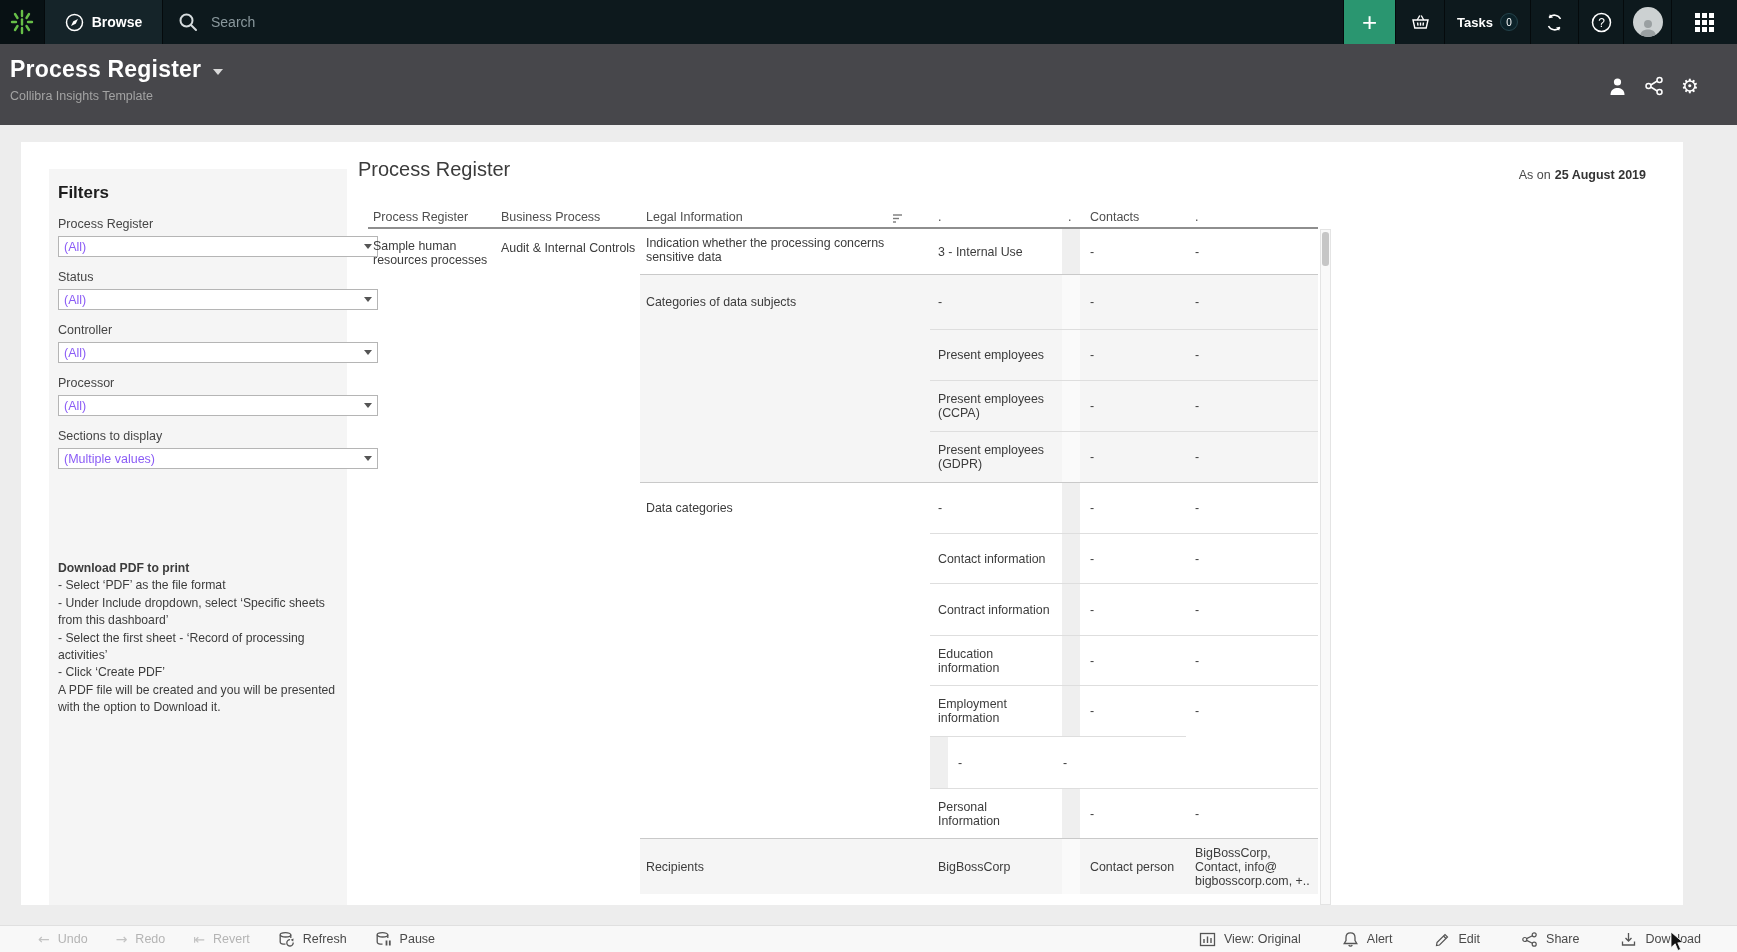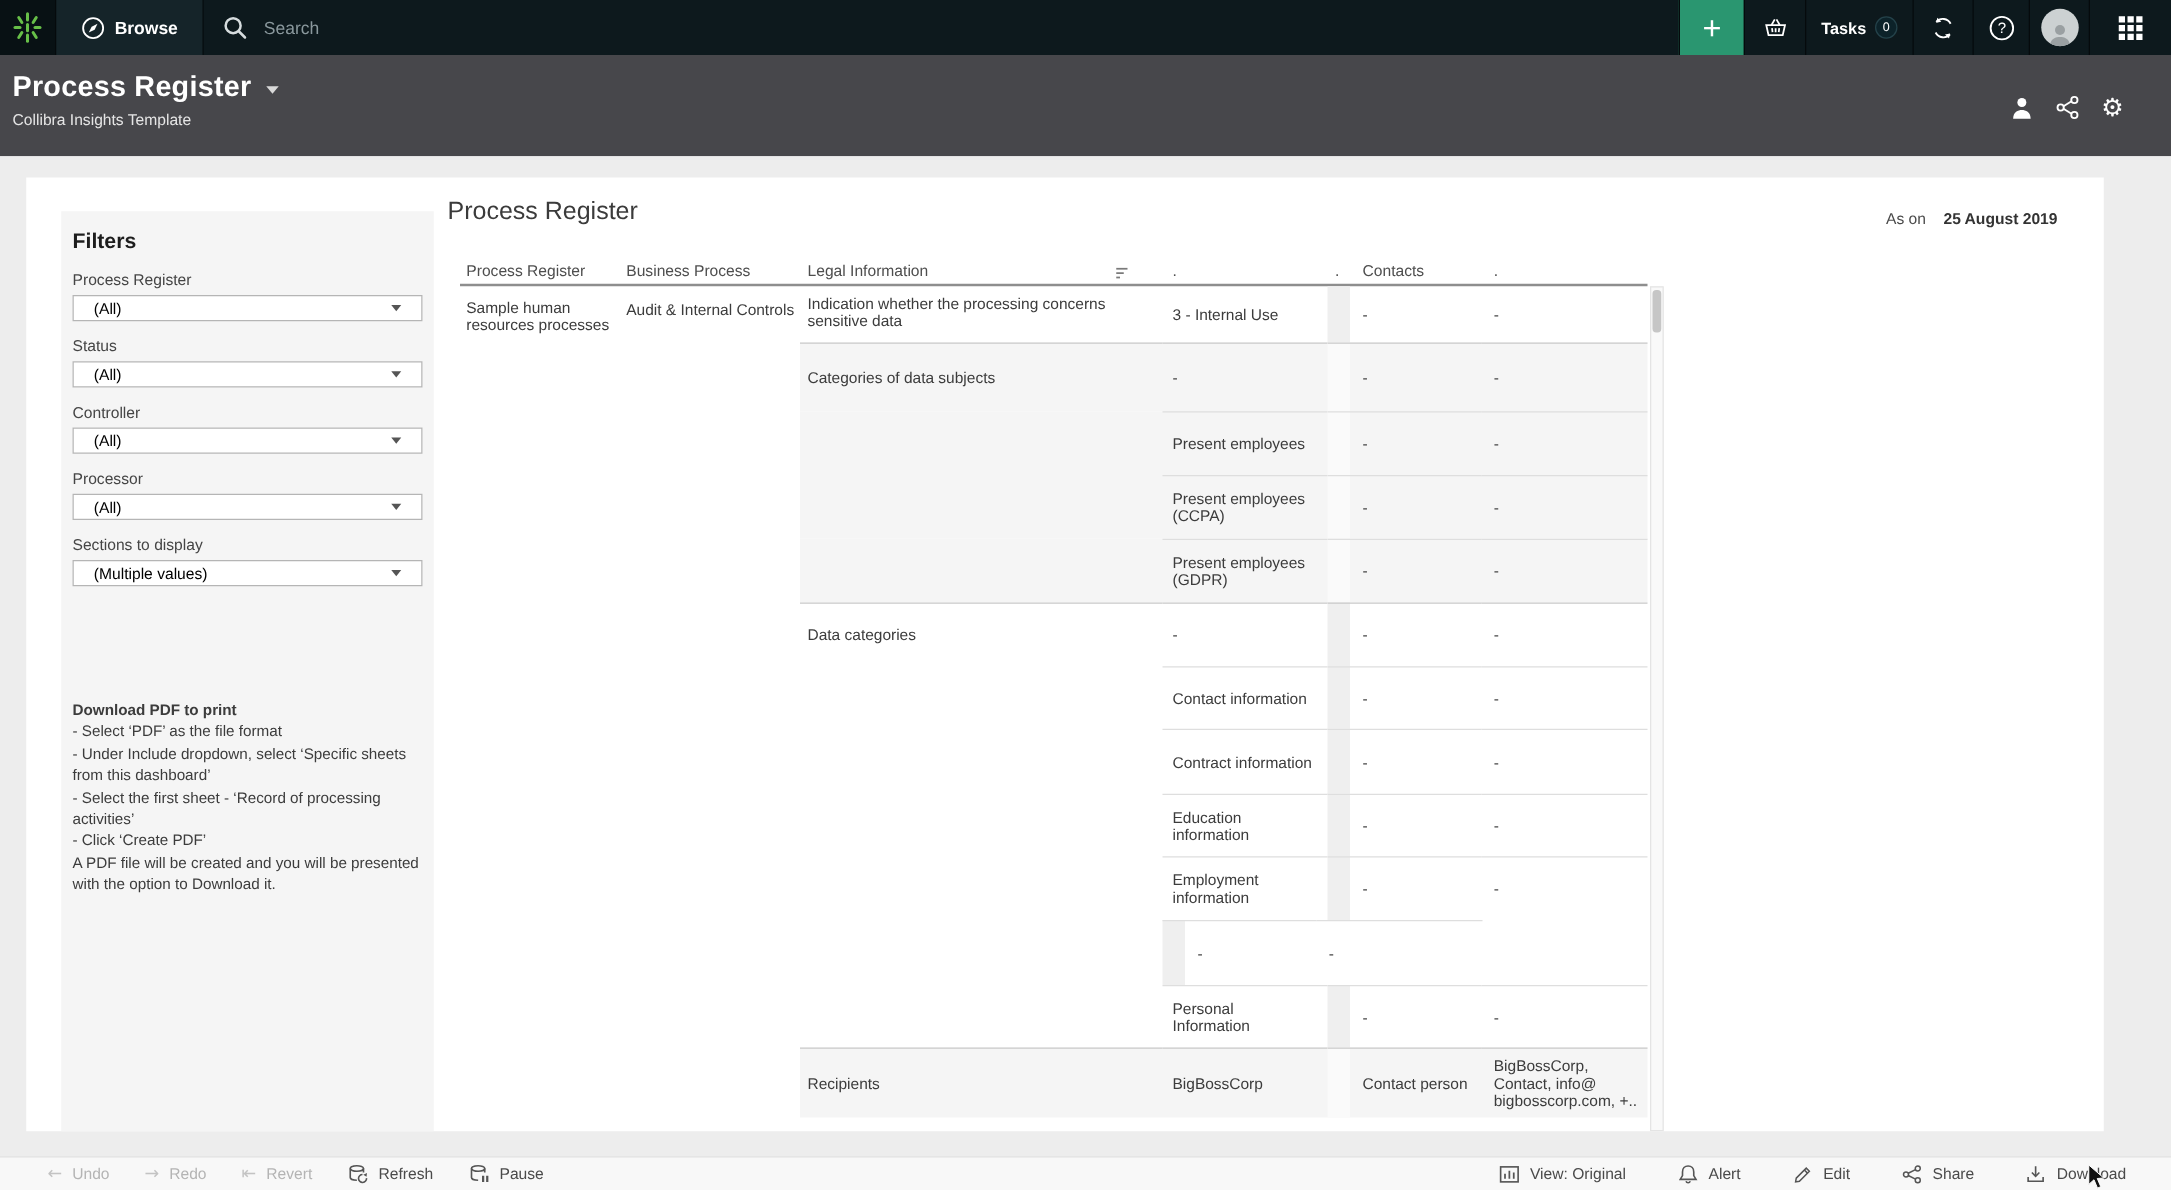--- a/index.html
+++ b/index.html
@@ -25,44 +25,44 @@
   .avatar-circ { width:30px; height:30px; border-radius:50%; background:#ccd1d2; display:flex; align-items:flex-end; justify-content:center; overflow:hidden; }
   .tile-grid { width:66px; }
   .grid9 { display:grid; grid-template-columns:repeat(3,5px); grid-template-rows:repeat(3,5px); gap:2px; }
   .grid9 i { background:#fff; }
 
   
   .subheader { position:absolute; top:44px; left:0; width:1737px; height:81px; background:#47474b; color:#fff; }
   .sub-title-row { display:flex; align-items:center; gap:12px; padding:12px 0 0 10px; }
   .sub-title { font-size:23px; font-weight:bold; letter-spacing:0.2px; }
   .title-caret { width:0; height:0; border-left:5px solid transparent; border-right:5px solid transparent; border-top:6px solid #d9d9d9; margin-top:4px; cursor:pointer; }
-  .sub-subtitle { padding:6px 0 0 10px; font-size:12.5px; color:#e5e5e5; }
+  .sub-subtitle { padding:6px 0 0 10px; font-size:12.5px; color:#a3a3a3; }
   .sub-icons { position:absolute; right:38px; top:32px; display:flex; align-items:center; gap:17px; }
   .sub-icons .icobtn { cursor:pointer; display:flex; align-items:center; }
   .gear-glyph { font-family:"DejaVu Sans", sans-serif; font-size:20px; line-height:20px; color:#fff; }
 
   
   .page { position:absolute; top:125px; left:0; width:1737px; height:800px; background:#ededed; }
   .card { position:absolute; left:21px; top:17px; width:1662px; height:763px; background:#fff; }
 
   
   .filters { position:absolute; left:28px; top:27px; width:298px; height:736px; background:#f5f5f5; padding:9px; }
   .filters-title { font-size:17px; font-weight:bold; color:#1d1d1d; margin:5px 0 14px 0; }
   .f-item { margin-bottom:13px; }
   .f-label { font-size:12.5px; color:#454545; margin-bottom:5px; }
-  .f-select { width:280px; height:21px; background:#fff; border:1px solid #b5b5b5; display:flex; align-items:center; padding:0 16px; font-size:12.5px; color:#000000; cursor:pointer; }
+  .f-select { width:320px; height:21px; background:#fff; border:1px solid #b5b5b5; display:flex; align-items:center; padding:0 5px; font-size:12.5px; color:#8b5cf6; cursor:pointer; }
   .f-select .val { flex:1; }
   .dd-caret { width:0; height:0; border-left:4.5px solid transparent; border-right:4.5px solid transparent; border-top:5px solid #555; }
   .dl-help { position:absolute; left:9px; top:391px; width:292px; font-size:12.2px; line-height:17.4px; color:#3c3c3c; }
   .dl-help .hd { font-weight:bold; }
 
   
   .viz-title { position:absolute; left:337px; top:16px; font-size:20px; color:#3b3b3b; }
   .as-on { position:absolute; right:37px; top:26px; font-size:12.5px; color:#4a4a4a; }
-  .as-on b { color:#333; margin-left:14px; }
+  .as-on b { color:#333; margin-left:4px; }
 
   
   .tbl { position:absolute; left:347px; top:68px; width:950px; font-size:12.4px; color:#3c3c3c; }
   .c { display:flex; align-items:center; }
   .c1 { width:130px; padding-left:5px; }
   .c2 { width:142px; padding-left:3px; white-space:nowrap; }
   .c3 { width:290px; padding-left:6px; padding-right:16px; }
   .c4 { width:132px; padding-left:8px; padding-right:10px; }
   .sp { width:18px; background:#efefef; }
   .c5 { width:105px; padding-left:10px; }

